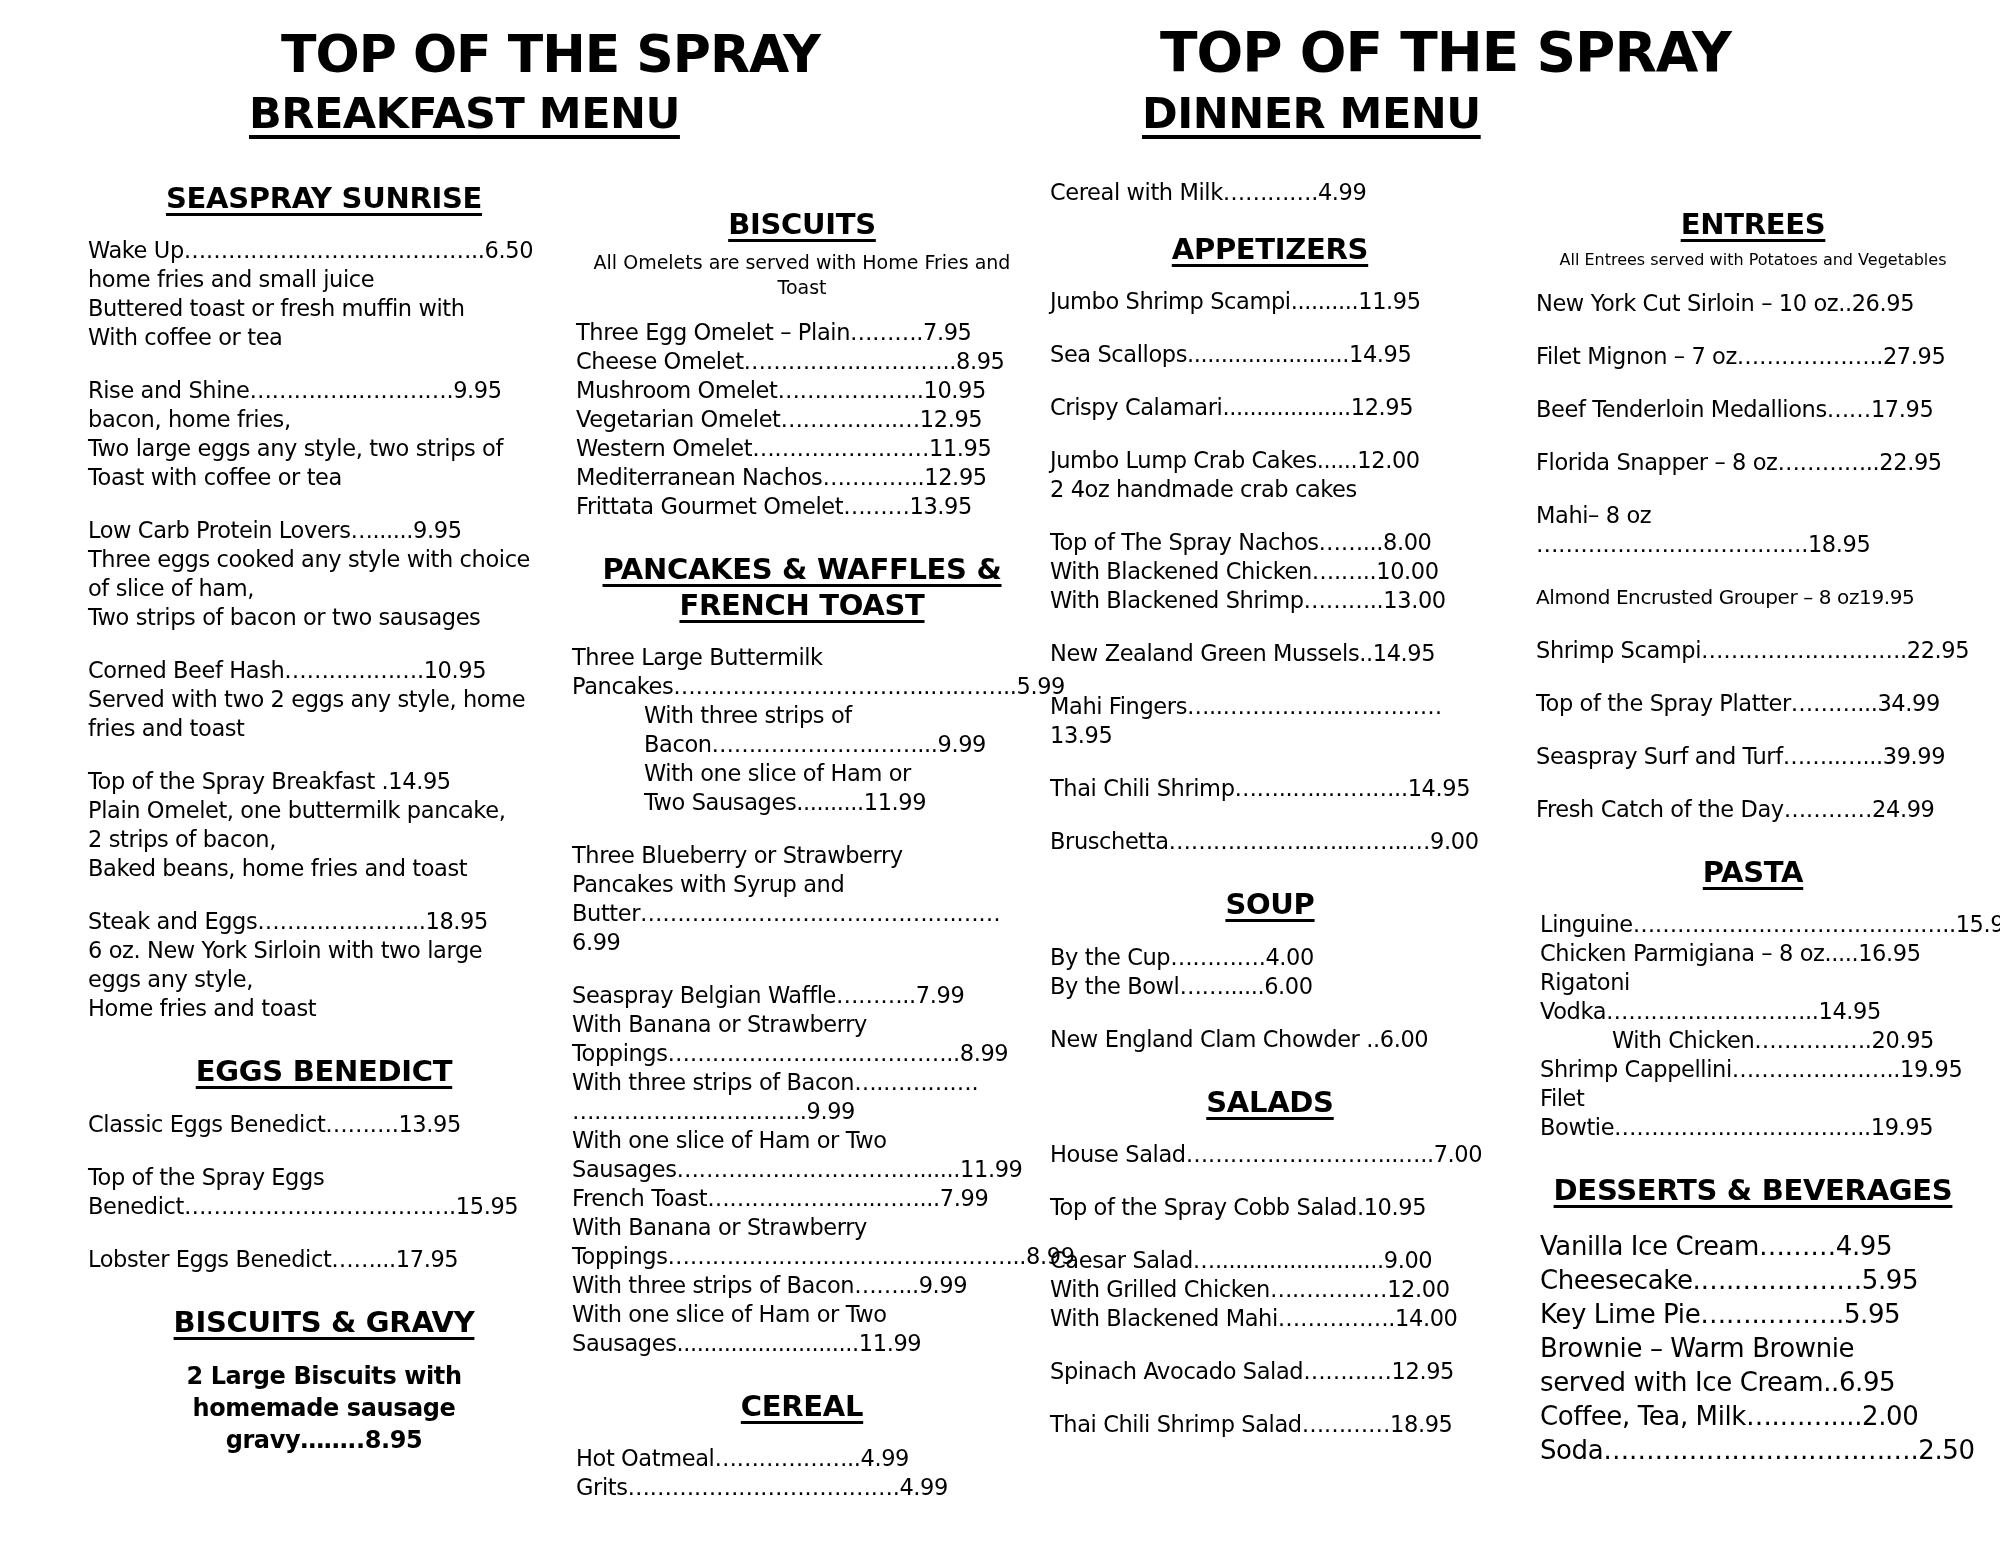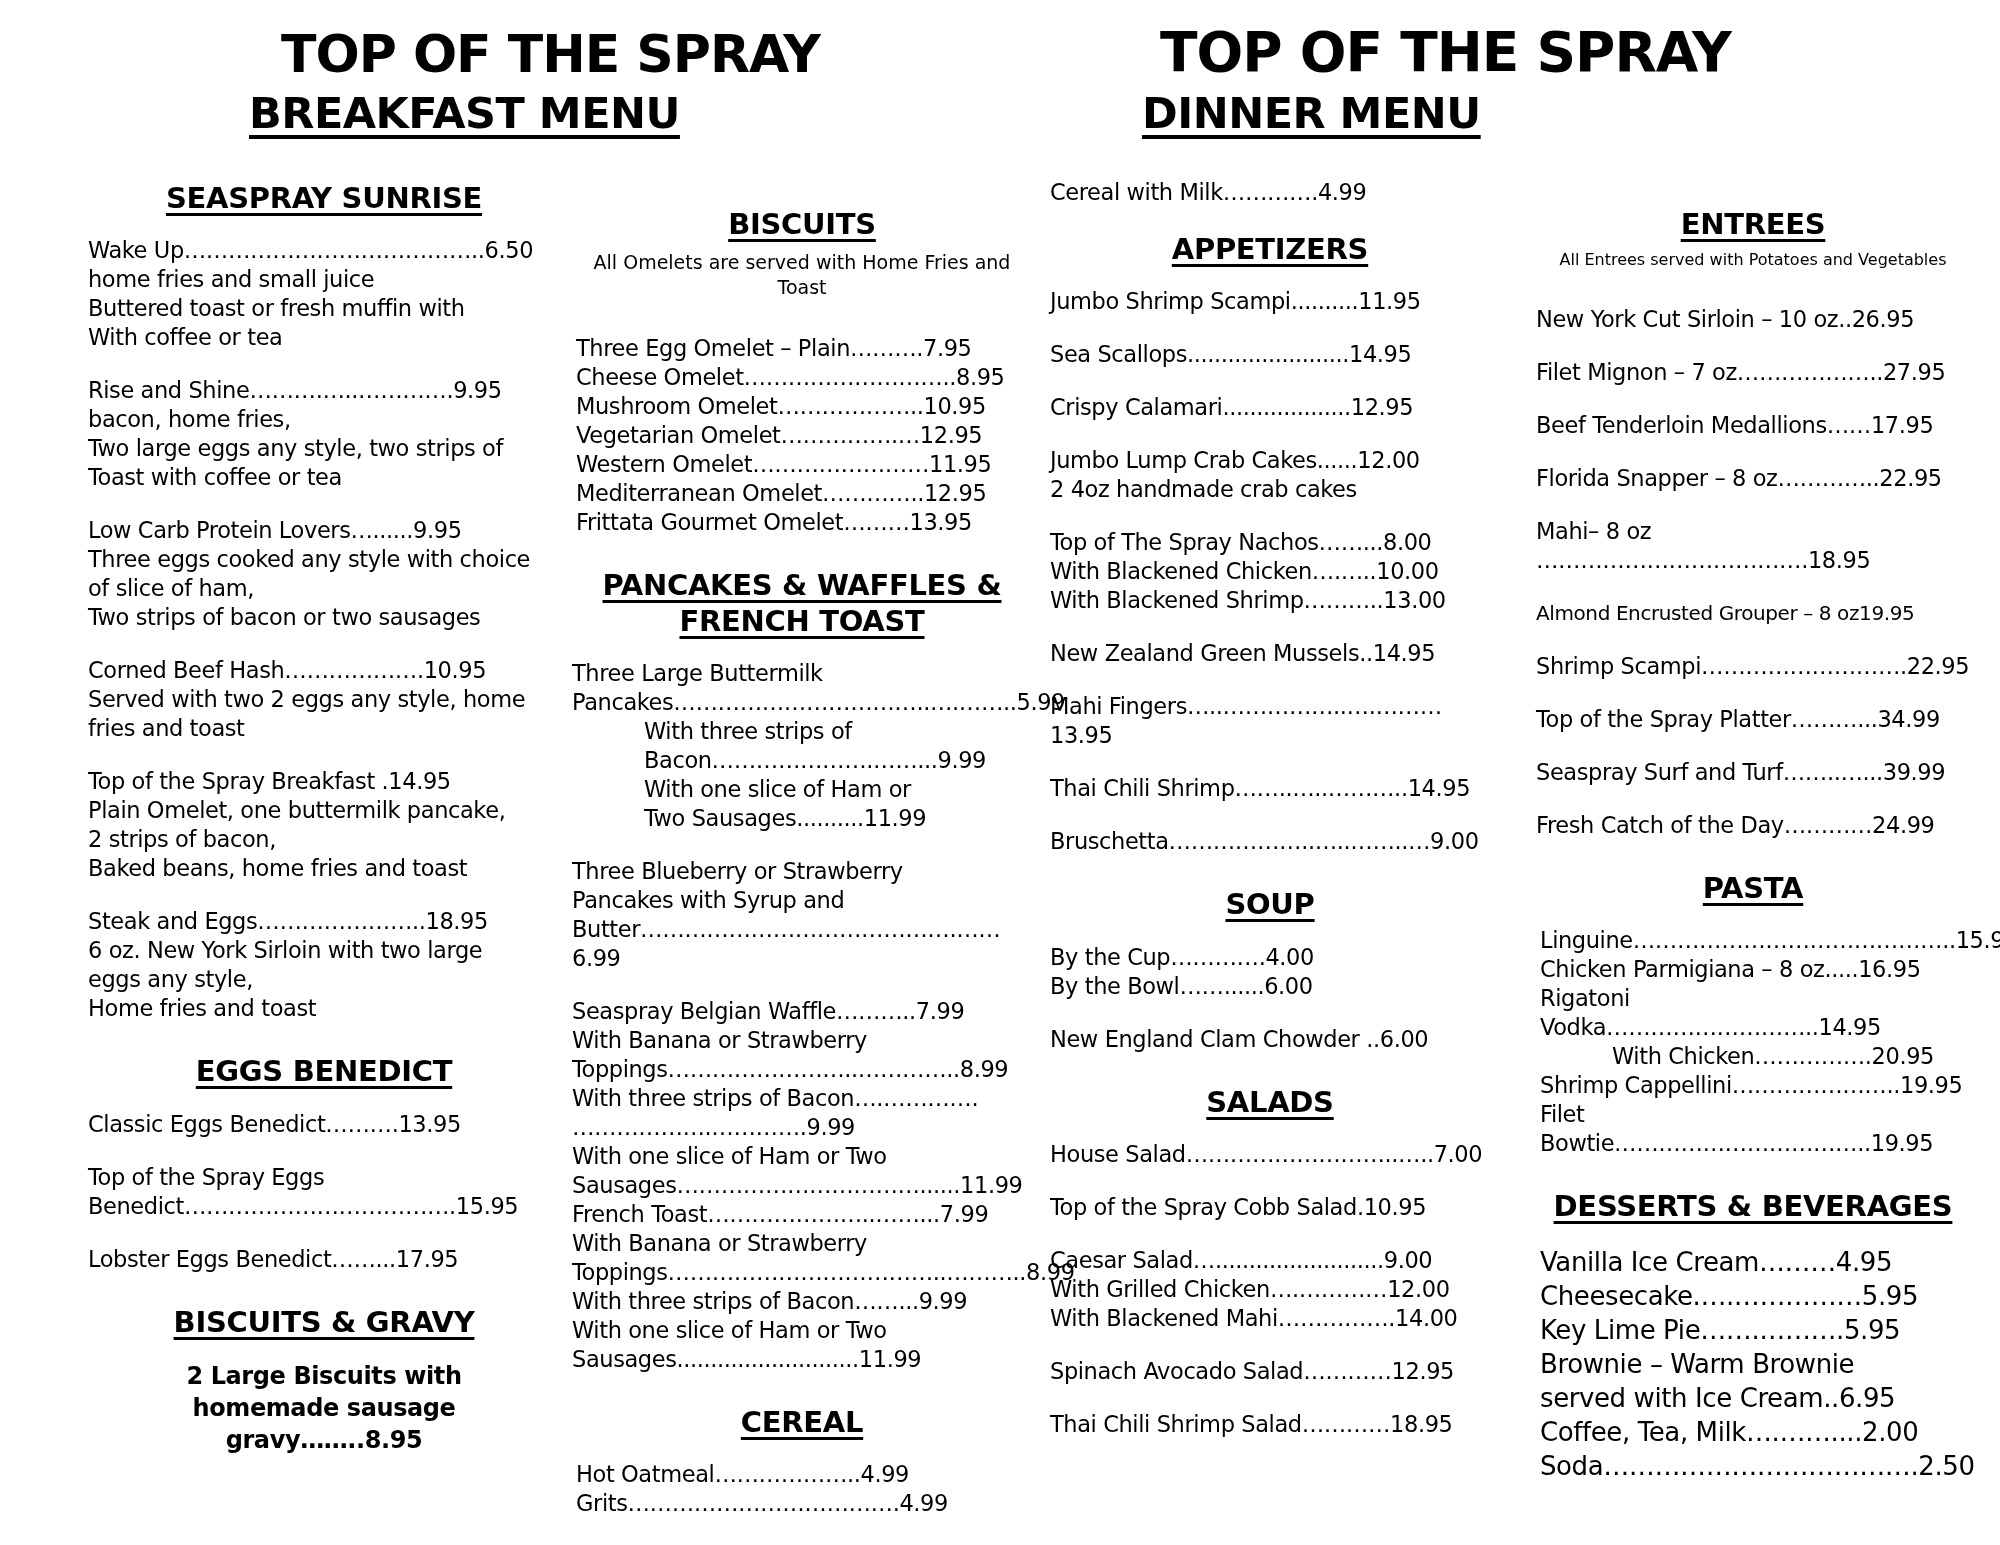--- a/index.html
+++ b/index.html
@@ -27,21 +27,21 @@
 
   .sec-title{font-size:29px;font-weight:700;text-align:center;margin:30px 0 20px;line-height:1.25;letter-spacing:-0.3px}
   .sec-title .u{text-decoration:underline;text-decoration-thickness:3px;text-underline-offset:5px}
   .col .sec:first-child .sec-title{margin-top:0}
   #c00{padding-top:18px}
   #c01{padding-top:44px}
   #c10{padding-top:16px}
   #c11{padding-top:44px}
   #c10 .sec:nth-child(2) .sec-title{margin-top:12px}
 
-  .sec-sub{font-size:19px;text-align:center;margin:-12px 0 34px;line-height:1.3}
+  .sec-sub{font-size:19px;text-align:center;margin:-12px 0 18px;line-height:1.3}
   .sec-sub.italic{font-size:16px}
 
   .item{margin:0 0 24px}
   .sec.tight .item{margin:4px}
   .line{font-size:22.5px;line-height:29px;letter-spacing:-0.4px}
   .line.indent{padding-left:72px}
   .line.small{font-size:20px}
   .sec.big .line{font-size:26px;line-height:34px}
   .item.center{text-align:center}
   .item.bold .line{font-weight:700;font-size:24px;line-height:32px}
@@ -119,21 +119,21 @@
 <div class="col" id="c01">
     <div class="sec tight">
       <div class="sec-title"><span class="u">BISCUITS</span></div>
       <div class="sec-sub">All Omelets are served with Home Fries and Toast</div>
       <div class="item">
         <div class="line">Three Egg Omelet – Plain……….7.95</div>
         <div class="line">Cheese Omelet………………………..8.95</div>
         <div class="line">Mushroom Omelet………………..10.95</div>
         <div class="line">Vegetarian Omelet…………….…12.95</div>
         <div class="line">Western Omelet……………………11.95</div>
-        <div class="line">Mediterranean Omelet…………..12.95</div>
+        <div class="line">Mediterranean Nachos…………..12.95</div>
         <div class="line">Frittata Gourmet Omelet………13.95</div>
       </div>
     </div>
     <div class="sec">
       <div class="sec-title"><span class="u">PANCAKES &amp; WAFFLES &amp; FRENCH TOAST</span></div>
       <div class="item">
         <div class="line">Three Large Buttermilk</div>
         <div class="line">Pancakes……………………………..….……..5.99</div>
         <div class="line indent">With three strips of</div>
         <div class="line indent">Bacon………………….……...9.99</div>

